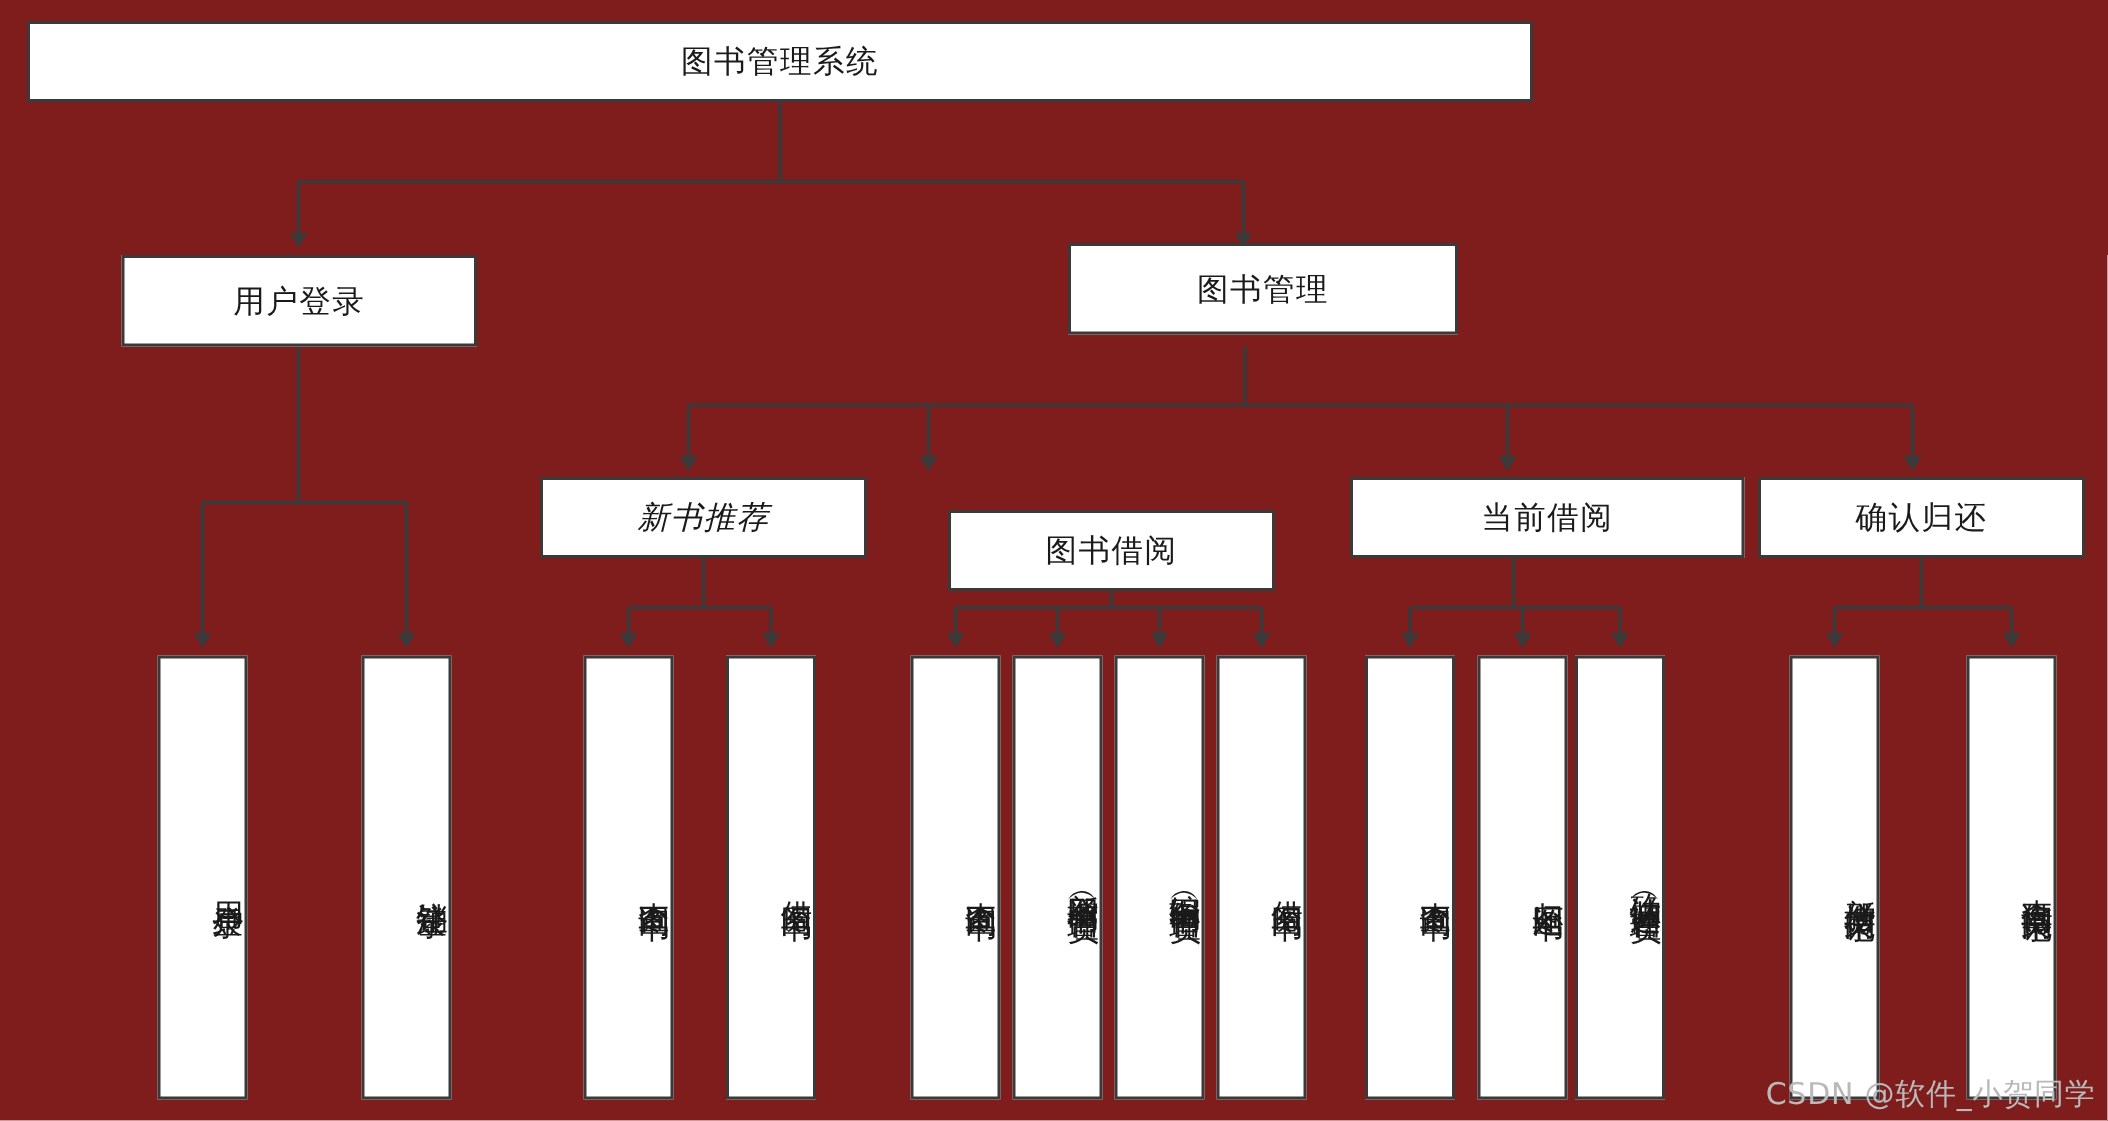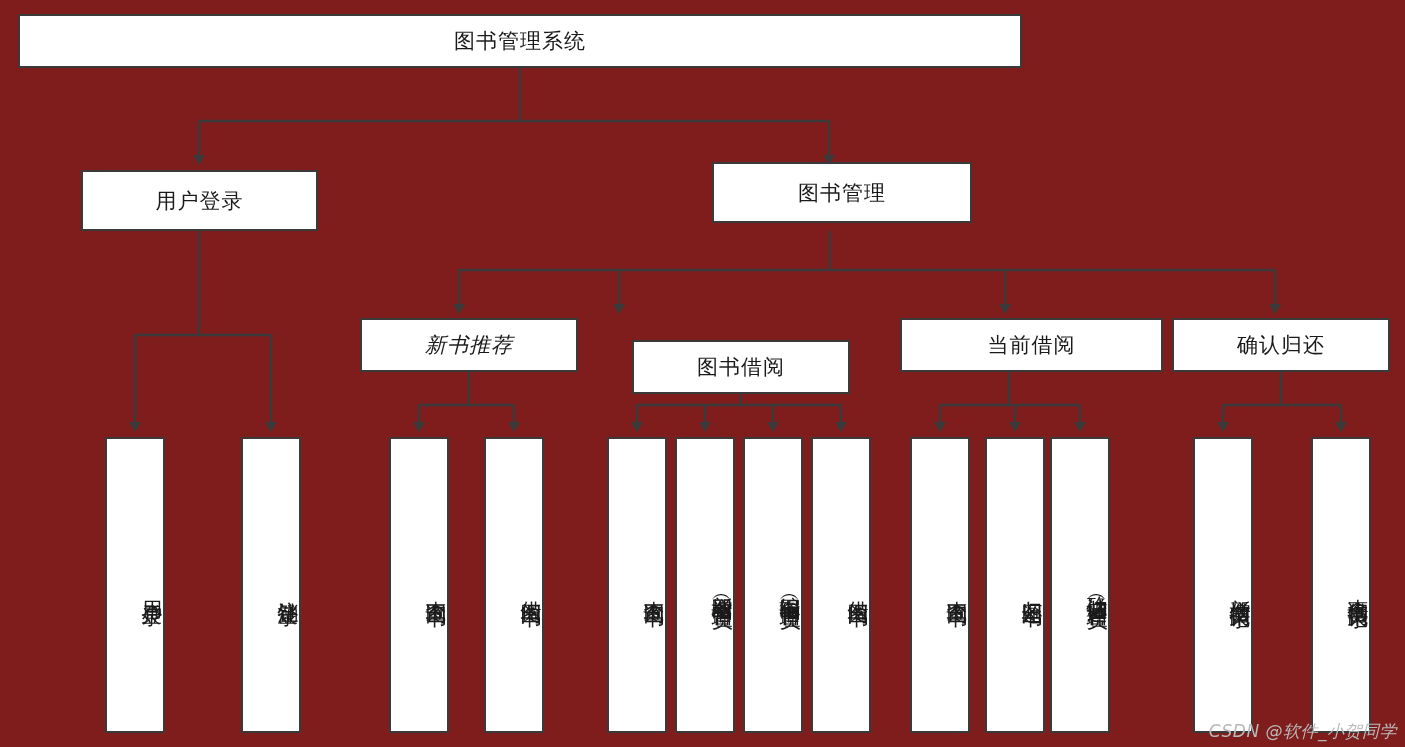--- a/index.html
+++ b/index.html
@@ -46,25 +46,24 @@
     letter-spacing: 2px;
     line-height: 1.05;
     padding-top: 6px;
     align-items: flex-start;
     justify-content: center;
   }
   .watermark {
     position: absolute;
     right: 8px;
     bottom: 4px;
-    font-size: 17px;
+    font-size: 20px;
     color: #b9b9b9;
     white-space: nowrap;
     letter-spacing: 0.5px;
-    font-style: italic;
   }
 </style>
 </head>
 <body>
 
 <div id="canvas">
 
   <svg class="connectors" viewBox="0 0 1405 747" xmlns="http://www.w3.org/2000/svg">
     <defs>
       <marker id="arrow" markerWidth="10" markerHeight="12" refX="1" refY="6" orient="auto" markerUnits="userSpaceOnUse">

